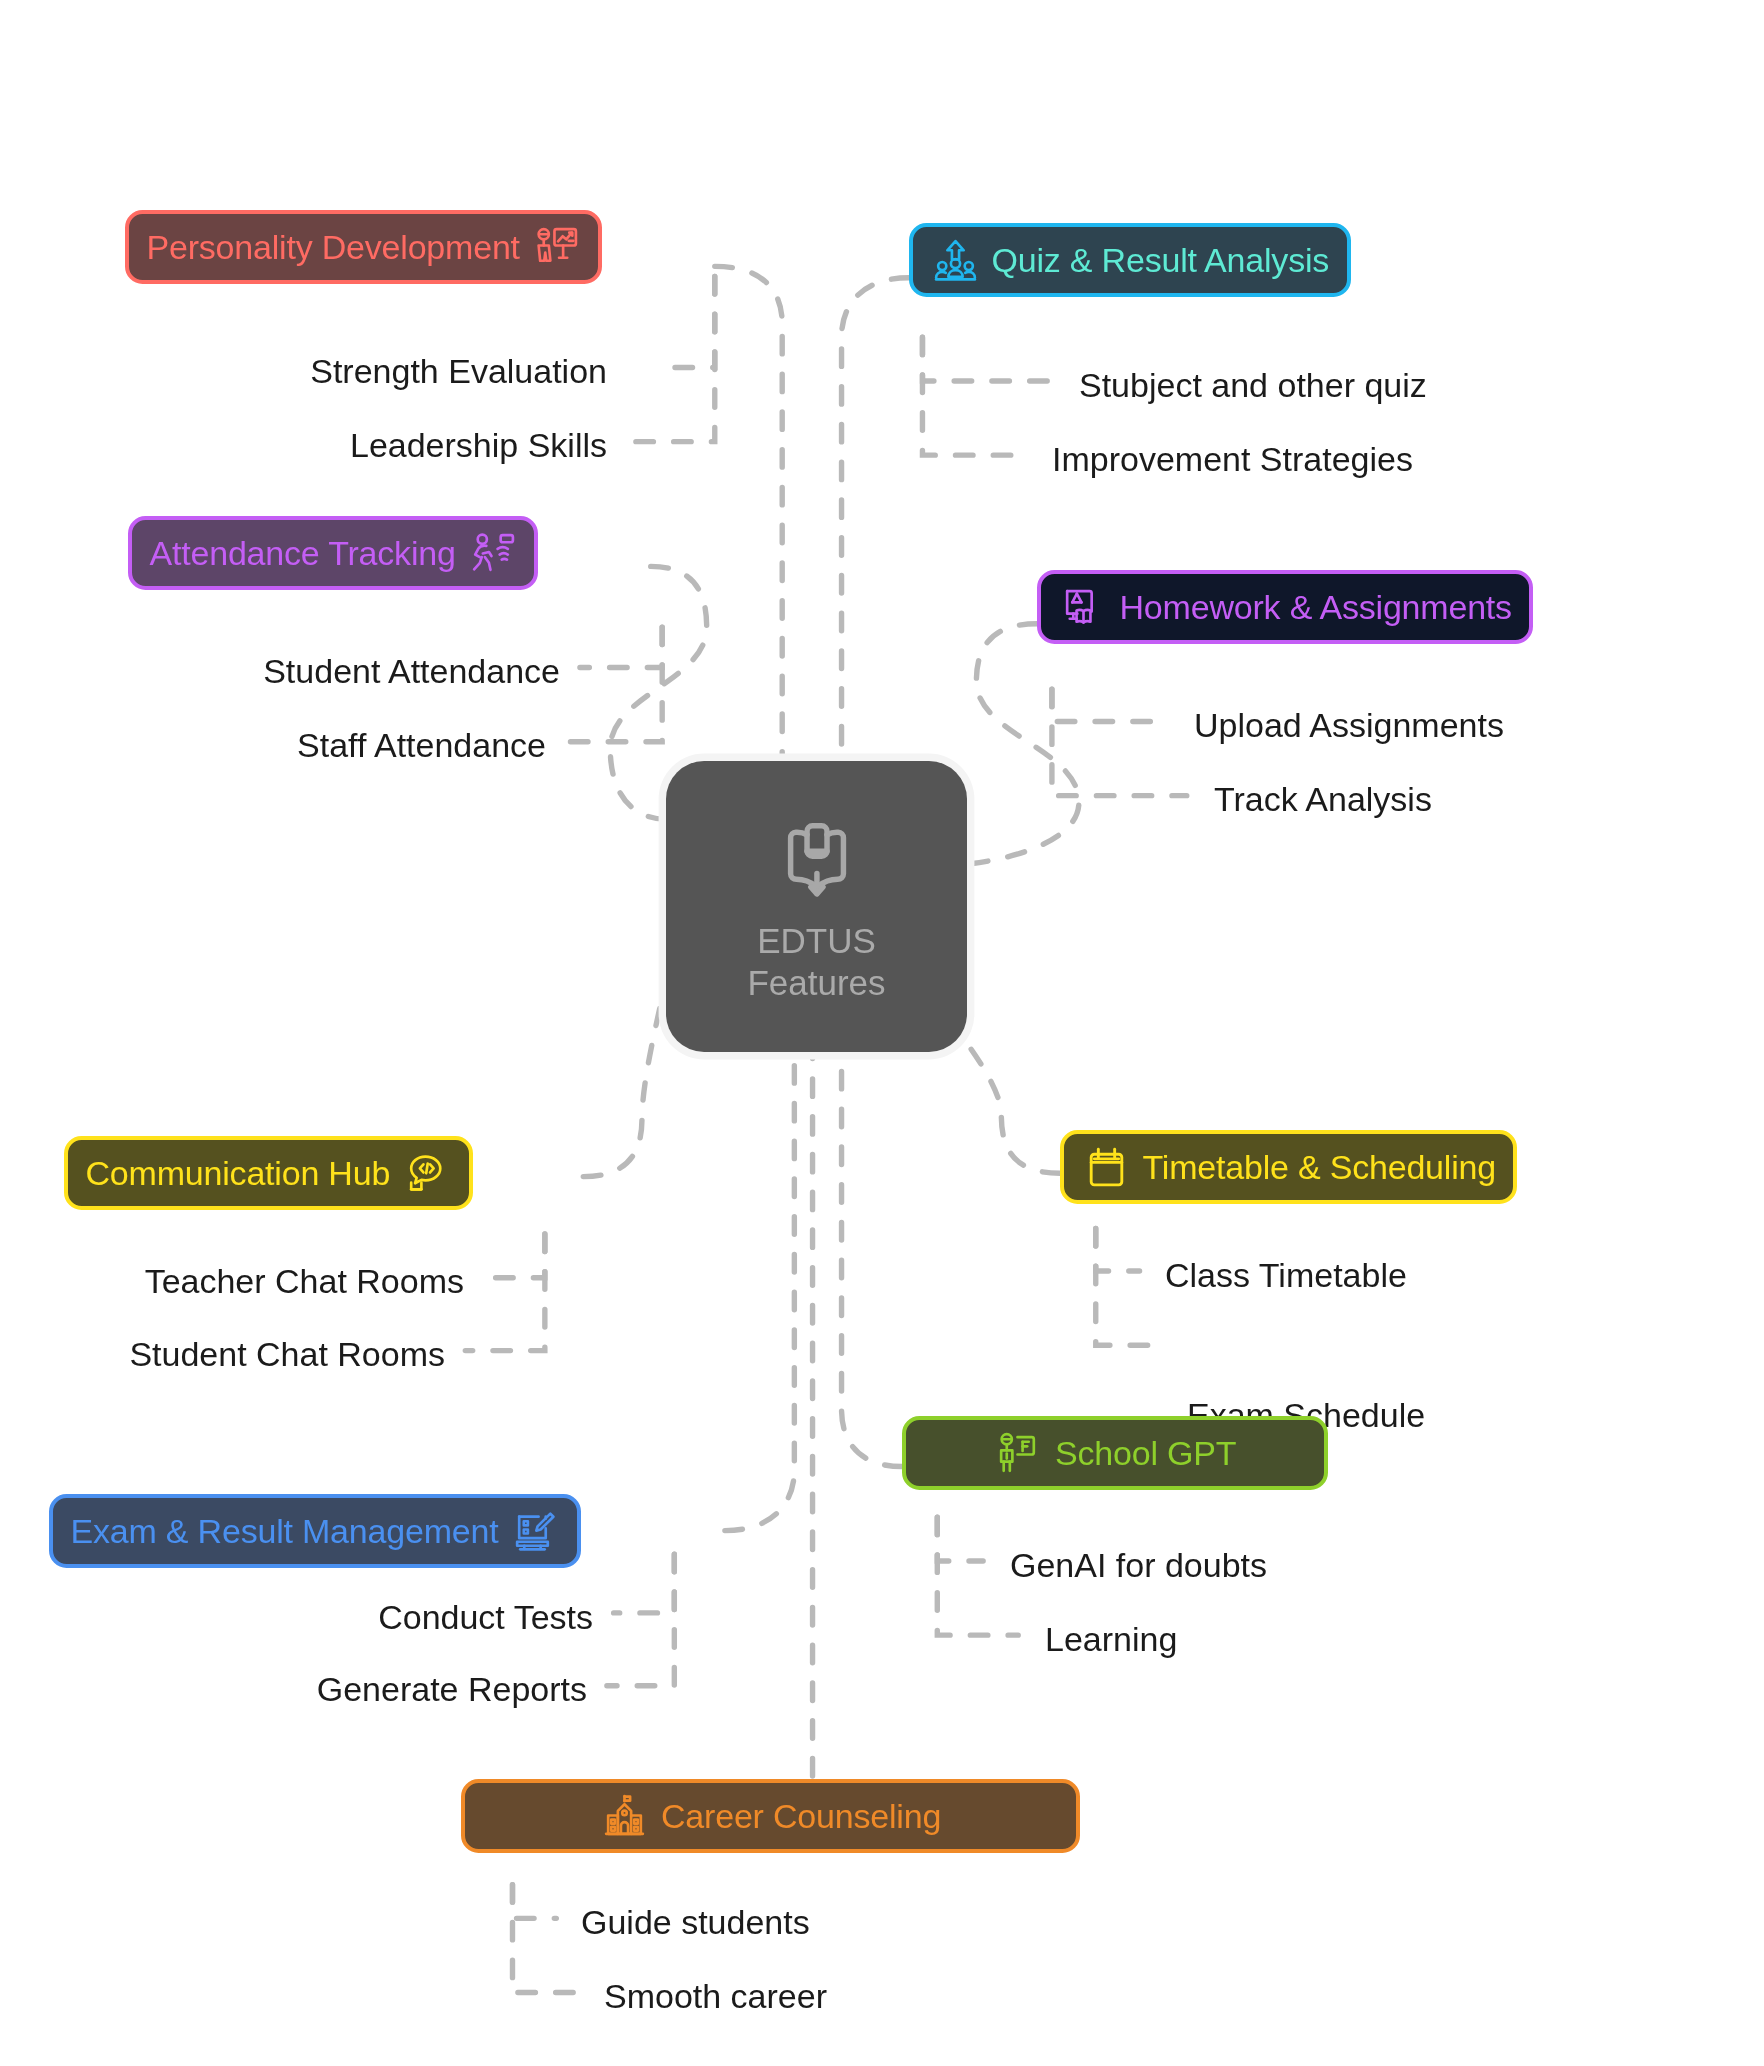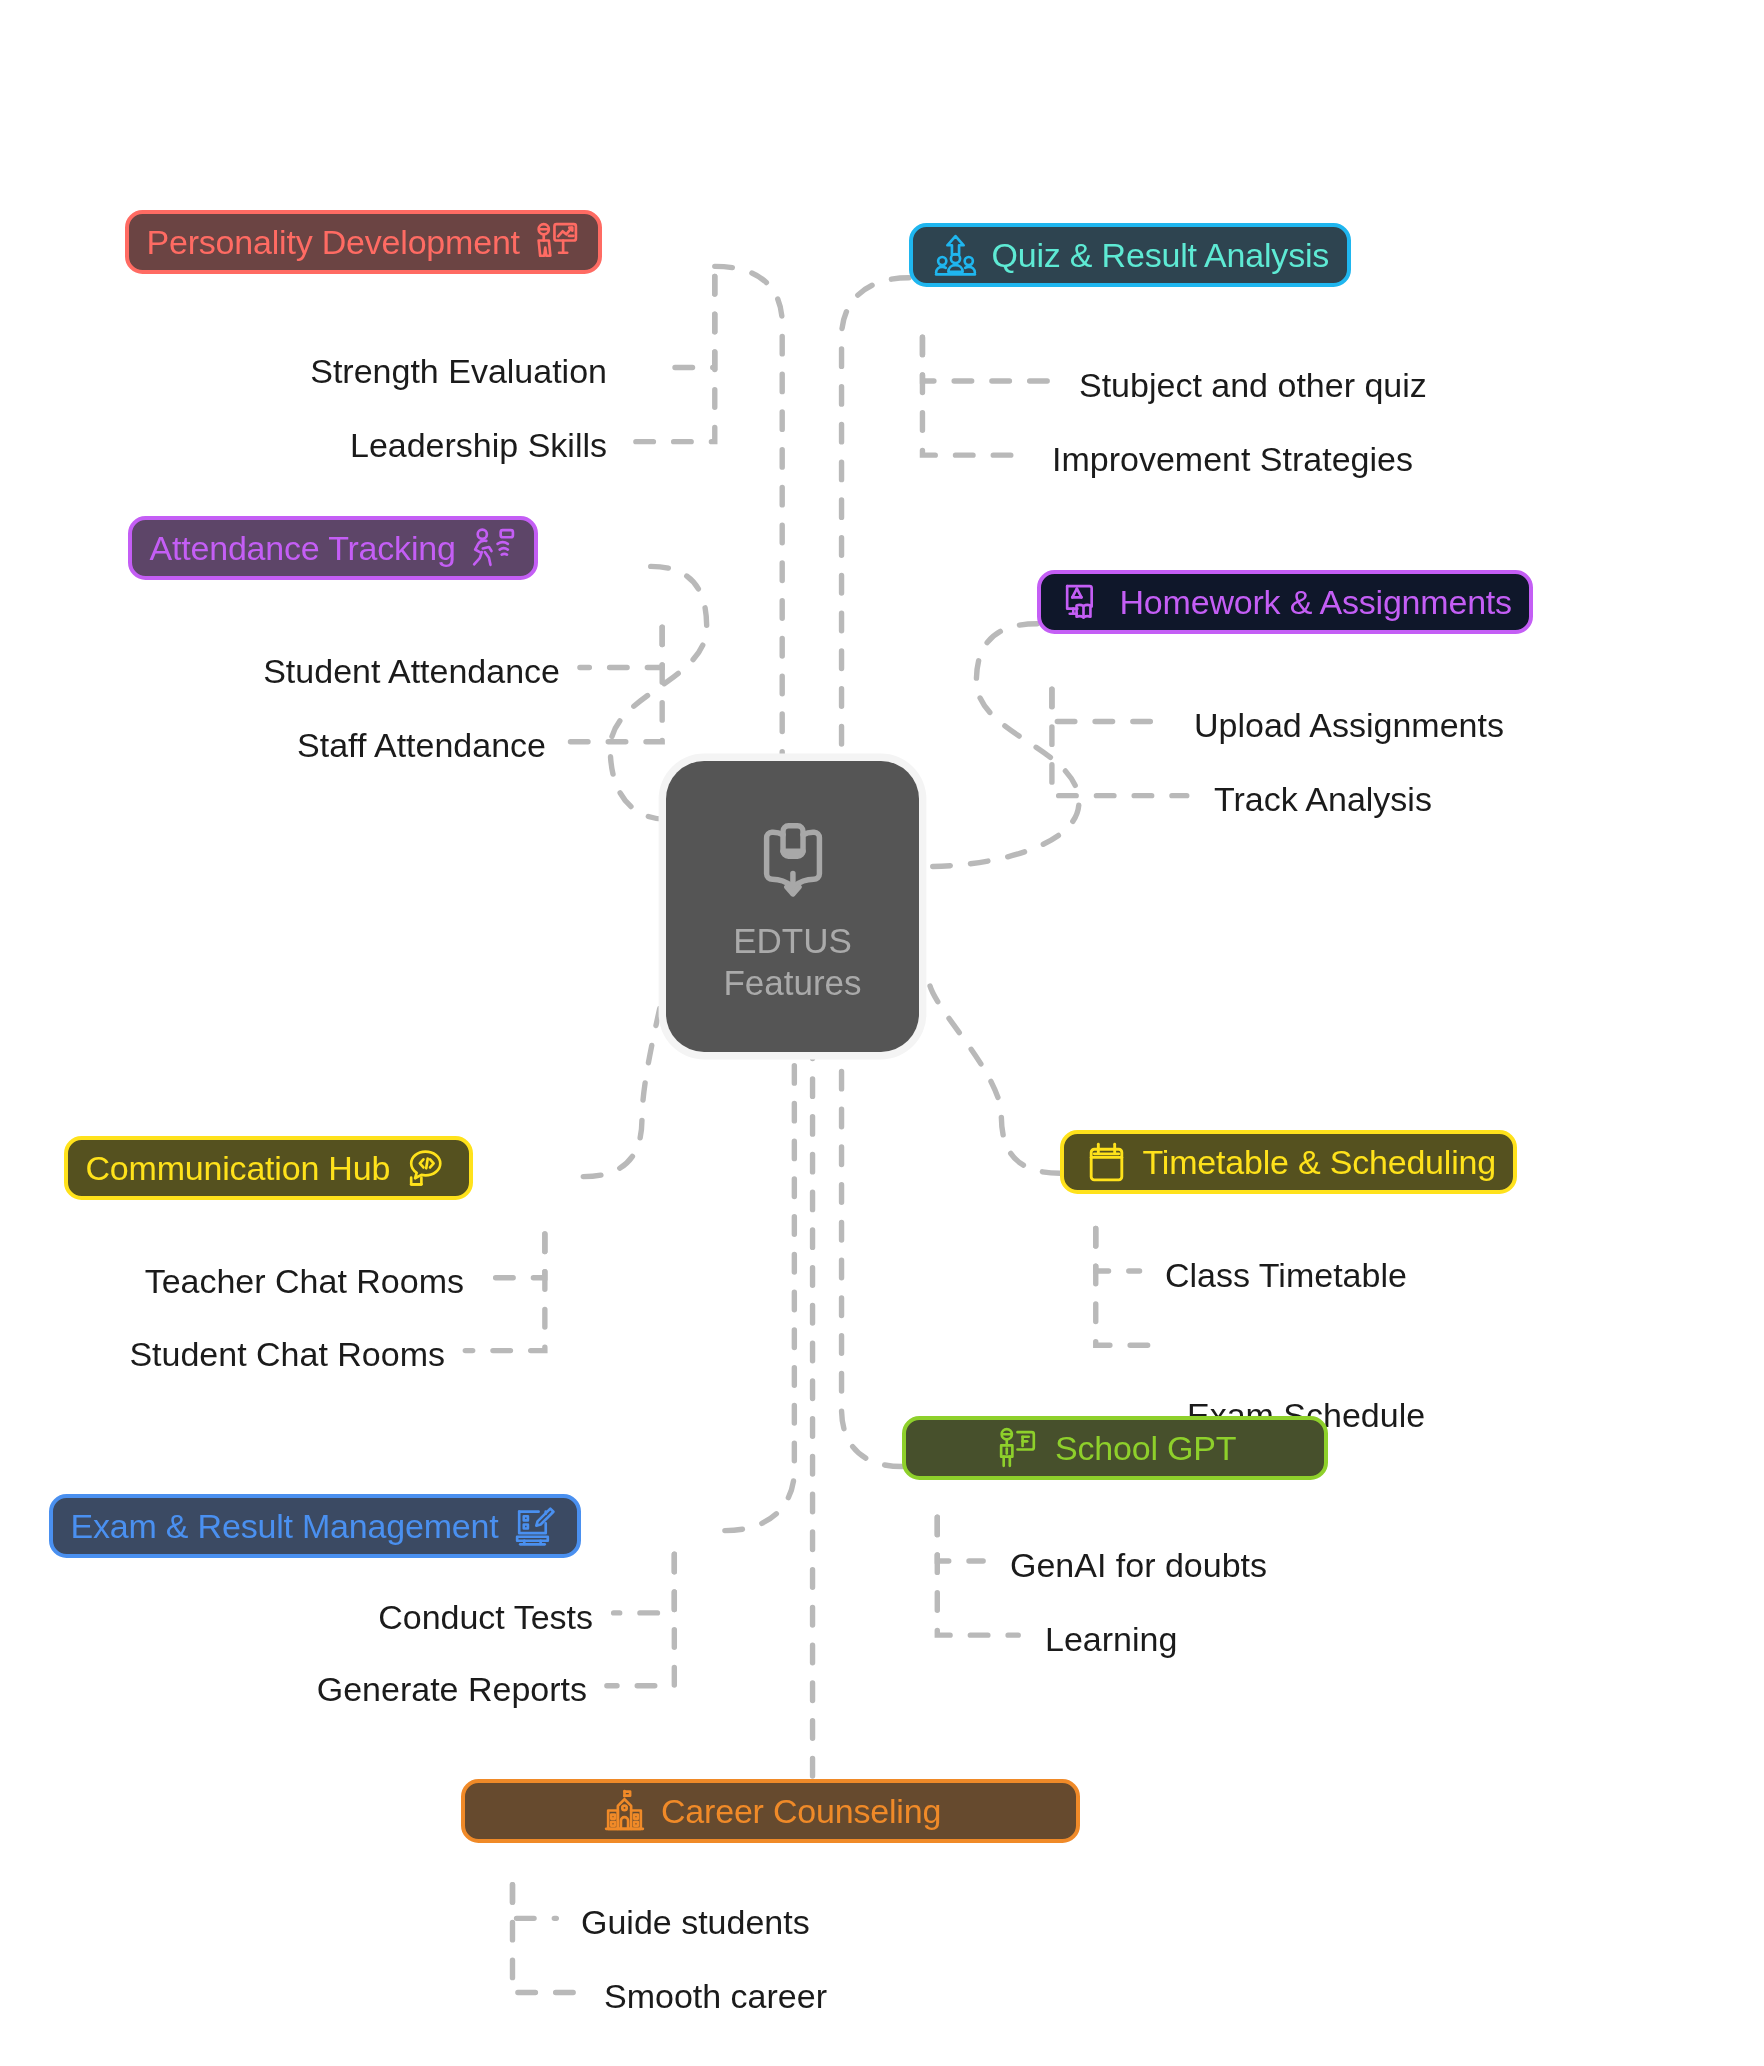--- a/index.html
+++ b/index.html
@@ -35,21 +35,21 @@
   .node {
     position: absolute;
     box-sizing: border-box;
     display: flex;
     align-items: center;
     gap: 12px;
     border-radius: 17.5px;
     border-width: 4.7px;
     border-style: solid;
     padding: 0 17.5px;
-    height: 64px;
+    height: 74px;
     white-space: nowrap;
   }
   .node .label {
     font-size: 34px;
     font-weight: 400;
     letter-spacing: -0.2px;
     line-height: 1;
   }
   .node .nicon {
     width: 49px;
@@ -58,21 +58,21 @@
     display: block;
   }
   .node.icon-right .nicon { order: 2; }
   .node.icon-right .label { order: 1; }
 
   
   #center-node {
     position: absolute;
     left: 666px;
     top: 761px;
-    width: 253px;
+    width: 301px;
     height: 291px;
     box-sizing: border-box;
     background: #555555;
     border-radius: 38px;
     box-shadow: 0 0 0 7.4px #f4f4f4;
     display: flex;
     flex-direction: column;
     align-items: center;
     justify-content: center;
     gap: 9.4px;

